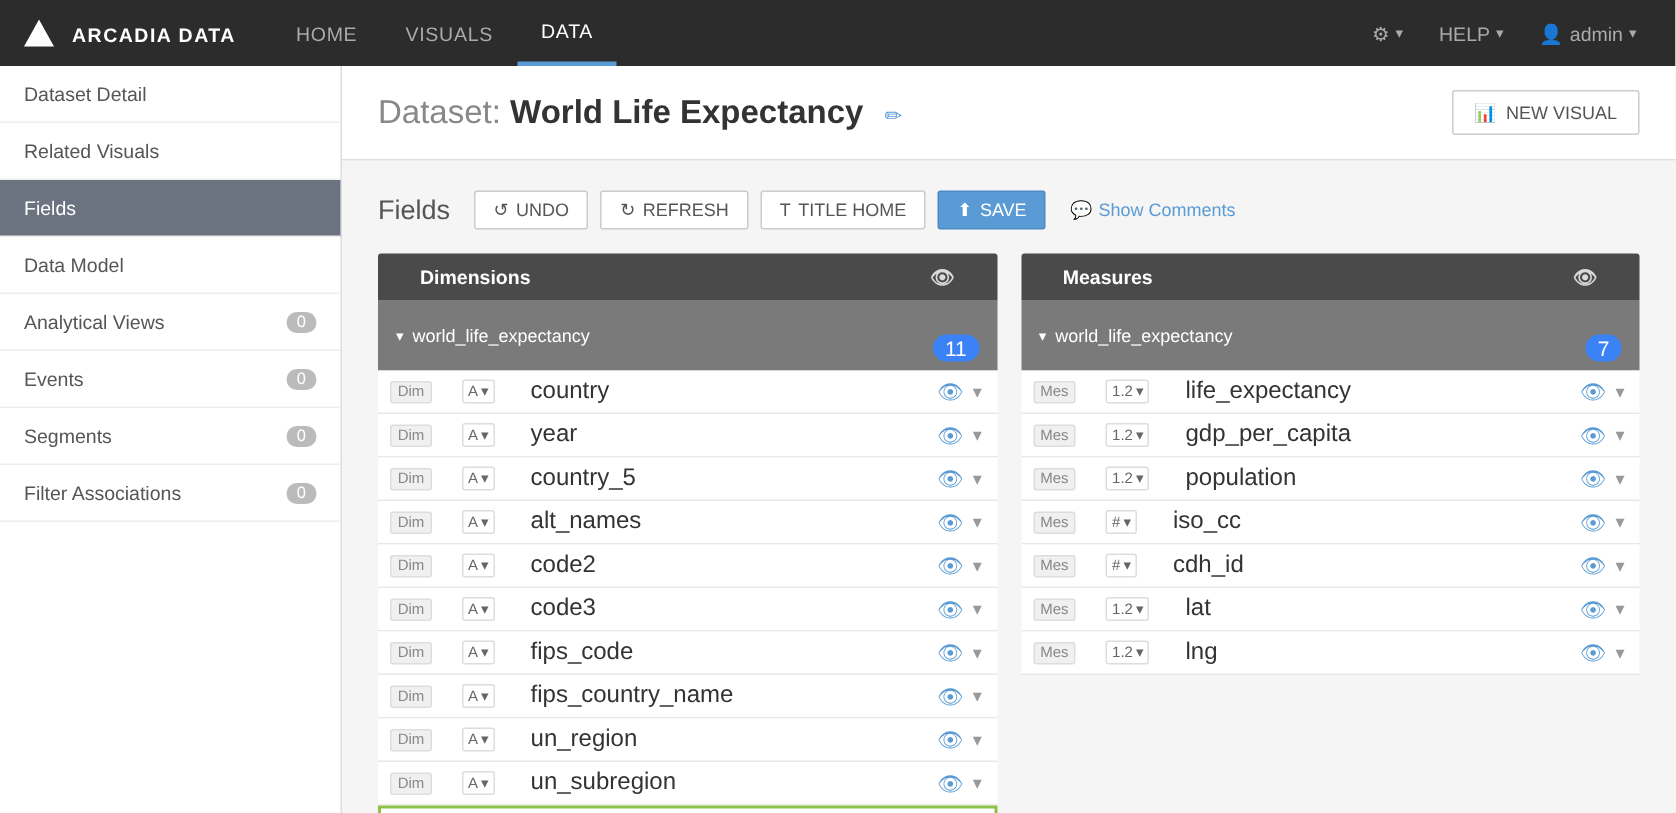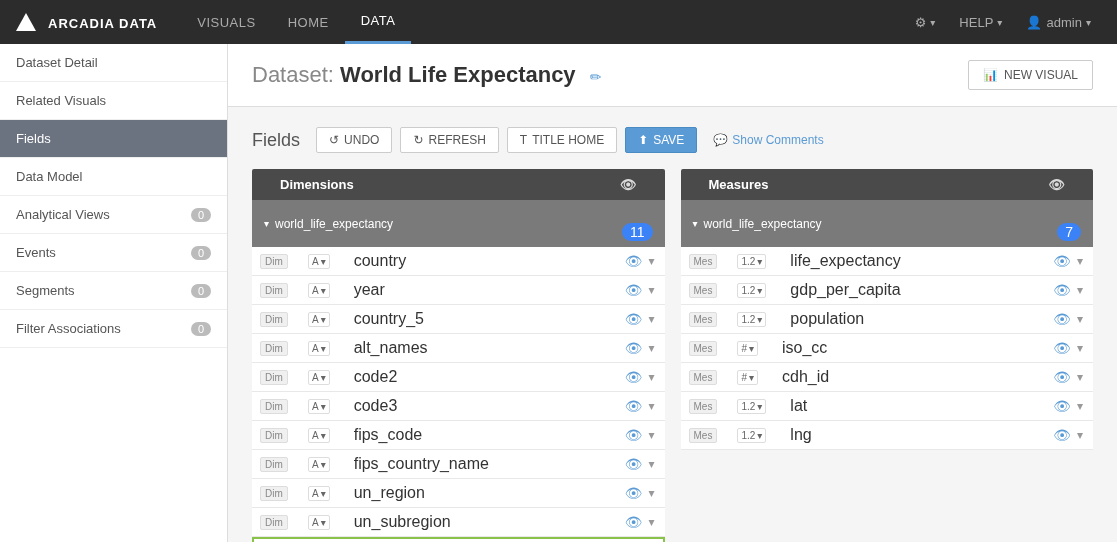--- a/index.html
+++ b/index.html
@@ -308,22 +308,22 @@
   </style>
 </head>
 <body>
 
 <nav class="top-nav">
   <div class="nav-logo">
     <div class="nav-logo-triangle"></div>
     <span class="nav-logo-text">ARCADIA DATA</span>
   </div>
   <div class="nav-links">
+    <a class="nav-link">HOME</a>
     <a class="nav-link">VISUALS</a>
-    <a class="nav-link">HOME</a>
     <a class="nav-link active">DATA</a>
   </div>
   <div class="nav-right">
     <div class="nav-right-item">
       <span>⚙</span>
       <span class="caret">▾</span>
     </div>
     <div class="nav-right-item">
       <span>HELP</span>
       <span class="caret">▾</span>

